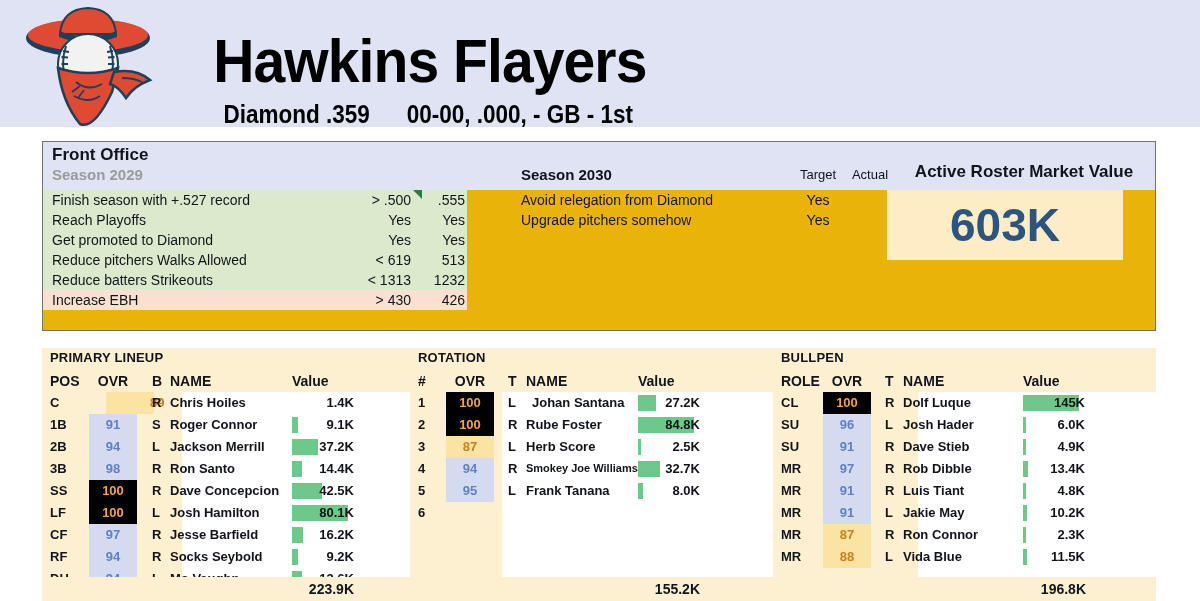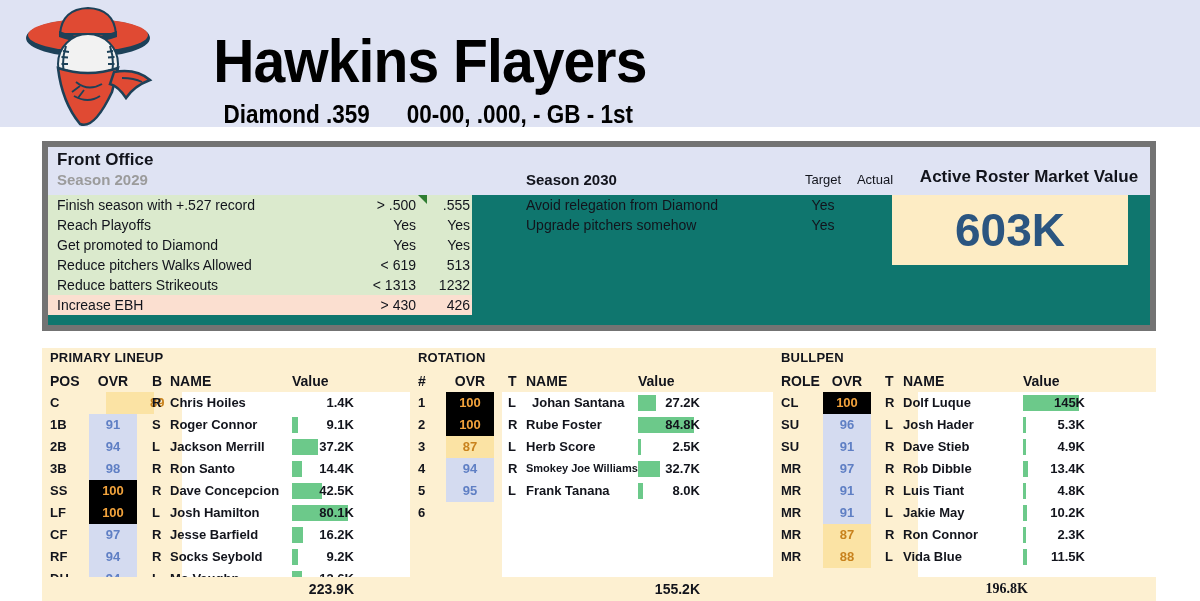--- a/index.html
+++ b/index.html
@@ -32,21 +32,21 @@
   #subline {
     margin-top: 4px; font-size: 25px; font-weight: bold; color: #000;
     transform: scaleX(0.9); transform-origin: center;
   }
   #sub-league { display: inline-block; }
   #sub-record { display: inline-block; margin-left: 34px; }
 
   
   #fo-panel {
     position: absolute; left: 42px; top: 141px; width: 1114px; height: 190px;
-    border: 6px solid #737373; background: #0f766e;
+    border: 1px solid #737373; background: #eab308;
   }
   #fo-head {
     position: relative; height: 48px; background: #dfe3f3;
   }
   #fo-title {
     position: absolute; left: 9px; top: 3px;
     font-size: 17px; font-weight: bold; color: #12141c;
   }
   #fo-season {
     position: absolute; left: 9px; top: 24px;
@@ -455,21 +455,21 @@
             <span class="valtxt">145K</span>
           </span>
         </div>
         <div class="prow">
           <span class="c-pos" style="left: 8px;">SU</span>
           <span class="c-ovr ovr-high" style="left: 50px;">96</span>
           <span class="c-hand" style="left: 112px;">L</span>
           <span class="c-name" style="left: 130px;">Josh Hader</span>
           <span class="valcell" style="left: 250px; width: 62px;">
             <span class="valbar" style="width: 3px;"></span>
-            <span class="valtxt">5.3K</span>
+            <span class="valtxt">6.0K</span>
           </span>
         </div>
         <div class="prow">
           <span class="c-pos" style="left: 8px;">SU</span>
           <span class="c-ovr ovr-high" style="left: 50px;">91</span>
           <span class="c-hand" style="left: 112px;">R</span>
           <span class="c-name" style="left: 130px;">Dave Stieb</span>
           <span class="valcell" style="left: 250px; width: 62px;">
             <span class="valbar" style="width: 3px;"></span>
             <span class="valtxt">4.9K</span>
@@ -525,14 +525,14 @@
             <span class="valtxt">11.5K</span>
           </span>
         </div>
       </div>
     </div>
 </div>
 
 <div id="totals">
     <div class="total-val" style="left: 250px; width: 62px;">223.9K</div>
     <div class="total-val" style="left: 596px; width: 62px;">155.2K</div>
-    <div class="total-val" style="left: 924px; width: 62px; font-family: Liberation Serif, serif;">196.8K</div>
+    <div class="total-val" style="left: 982px; width: 62px;">196.8K</div>
   </div>
 
 </body></html>

